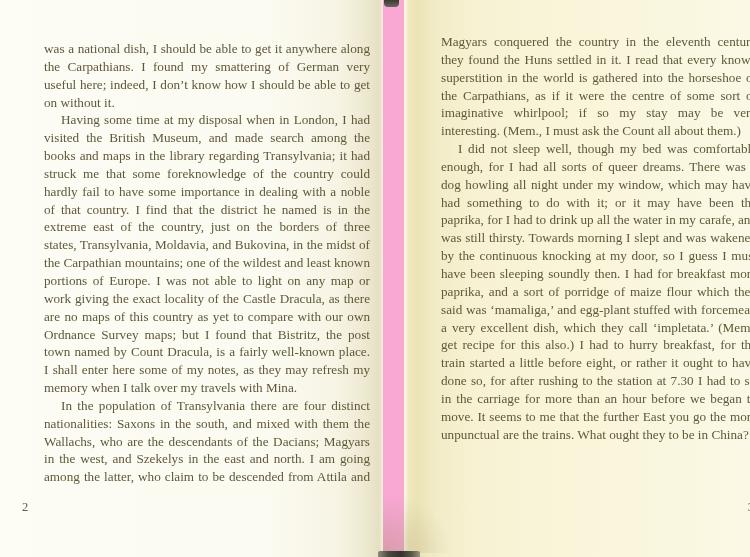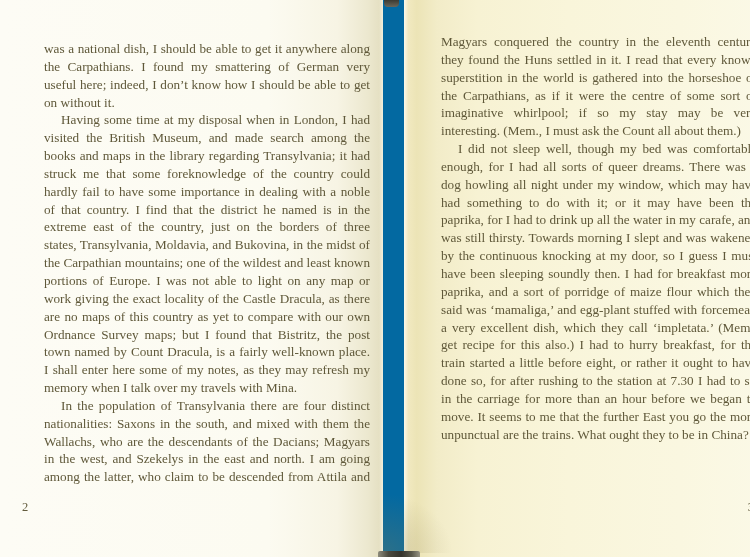--- a/index.html
+++ b/index.html
@@ -5,21 +5,21 @@
   html, body {
     margin: 0;
     padding: 0;
     background: #d8d4c0;
   }
   .spread {
     position: relative;
     width: 750px;
     height: 557px;
     overflow: hidden;
-    background: #0369a1;
+    background: #f9a8d4;
     font-family: "Liberation Serif", serif;
   }
   
   .page-left {
     position: absolute;
     left: 0; top: 0;
     width: 383px; height: 557px;
     background: linear-gradient(90deg,
       #fdfcf5 0%,
       #fcfbf1 70%,

